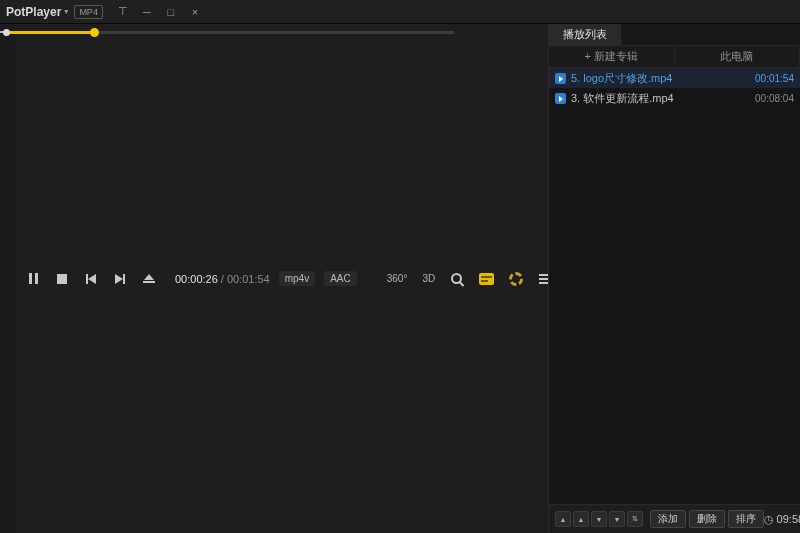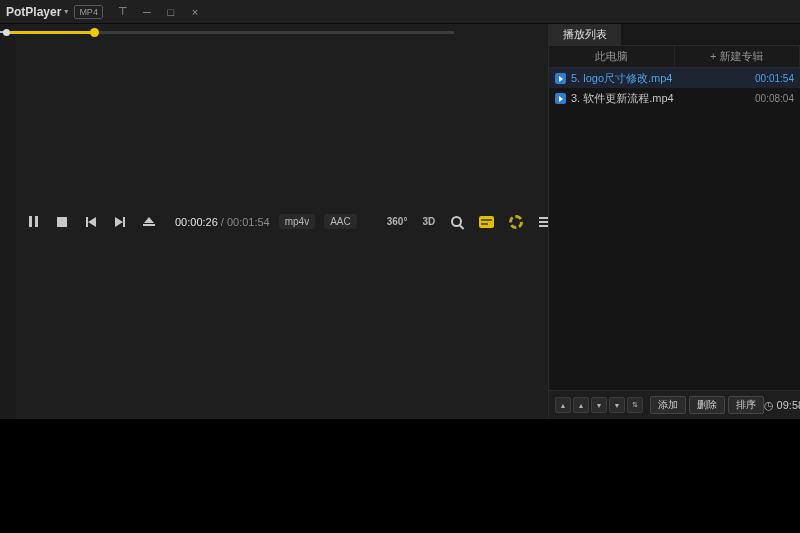--- a/index.html
+++ b/index.html
@@ -1,17 +1,17 @@
 <!DOCTYPE html>
 <html><head>
 <meta charset="utf-8">
 <style>
   *{margin:0;padding:0;box-sizing:border-box;font-family:"Liberation Sans","DejaVu Sans",sans-serif;}
   html,body{width:800px;height:533px;overflow:hidden;background:#000;}
-  .window{width:800px;height:419px;display:flex;flex-direction:column;background:#000;}
+  .window{width:800px;height:533px;display:flex;flex-direction:column;background:#000;}
 
   
   .titlebar{flex:0 0 24px;background:#202020;border-bottom:1px solid #0a0a0a;display:flex;align-items:center;padding:0 6px;}
   .tb-app{color:#d8d8d8;font-size:12px;font-weight:bold;margin-right:3px;}
   .tb-chevron{color:#9a9a9a;font-size:8px;margin-right:6px;}
   .tb-badge{border:1px solid #565656;color:#9a9a9a;font-size:9px;padding:1px 4px;border-radius:2px;margin-right:8px;}
   .tb-title{color:#c0c0c0;font-size:11px;flex:1;white-space:nowrap;overflow:hidden;}
   .tb-btn{width:24px;height:18px;color:#9a9a9a;font-size:11px;display:flex;align-items:center;justify-content:center;cursor:default;}
 
   .body{flex:1;display:flex;min-height:0;}
@@ -105,21 +105,21 @@
   .tri-l{display:block;width:0;height:0;border:5.5px solid transparent;border-right:8px solid #c8c8c8;border-left:0;}
   .tri-r{display:block;width:0;height:0;border:5.5px solid transparent;border-left:8px solid #c8c8c8;border-right:0;}
   .eject{display:flex;flex-direction:column;align-items:center;gap:1px;}
   .tri-u{display:block;width:0;height:0;border:5px solid transparent;border-bottom:6px solid #c8c8c8;border-top:0;}
   .ebar{display:block;width:12px;height:2px;background:#c8c8c8;}
   .time{font-size:11px;color:#e0e0e0;white-space:nowrap;margin-left:4px;}
   .dim{color:#8a8a8a;}
   .sep{margin:0 3px;}
   .codec-badge{background:#2a2a2a;border-radius:3px;padding:2px 6px;color:#b8b8b8;font-size:10px;margin-left:-6px;}
   .rspace{flex:1;}
-  .txt-ic{font-size:10px;color:#b4b4b4;font-weight:bold;}
+  .txt-ic{font-size:10px;color:#b4b4b4;}
   .mag{position:relative;width:14px;height:14px;}
   .mag::before{content:'';position:absolute;left:1px;top:1px;width:7px;height:7px;border:2px solid #c8c8c8;border-radius:50%;}
   .mag::after{content:'';position:absolute;left:9.5px;top:9.5px;width:6px;height:2px;background:#c8c8c8;transform:rotate(45deg);transform-origin:0 0;}
   .sub-ic{width:15px;height:12px;background:#e2be00;border-radius:2px;position:relative;}
   .sub-ic::before{content:'';position:absolute;left:2px;top:3px;width:11px;height:2px;background:#6b5800;}
   .sub-ic::after{content:'';position:absolute;left:2px;top:7px;width:7px;height:2px;background:#6b5800;}
   .gear{width:14px;height:14px;border:3px dashed #c2a61e;border-radius:50%;}
   .ham{display:flex;flex-direction:column;gap:2px;}
   .ham i{display:block;width:13px;height:2px;background:#c8c8c8;}
 
@@ -518,22 +518,22 @@
             <i></i>
           </span>
       </div>
     </div>
 
     <div class="right-col">
       <div class="pl-header">
         <span class="pl-header-tab">播放列表</span>
       </div>
       <div class="pl-tabs">
+          <div class="pl-tab">+ 新建专辑</div>
           <div class="pl-tab">此电脑</div>
-          <div class="pl-tab">+ 新建专辑</div>
         </div>
       <div class="pl-list">
           <div class="pl-item active">
             <span class="pl-icon"></span>
             <span class="pl-name">5. logo尺寸修改.mp4</span>
             <span class="dur">00:01:54</span>
           </div>
           <div class="pl-item">
             <span class="pl-icon"></span>
             <span class="pl-name">3. 软件更新流程.mp4</span>

